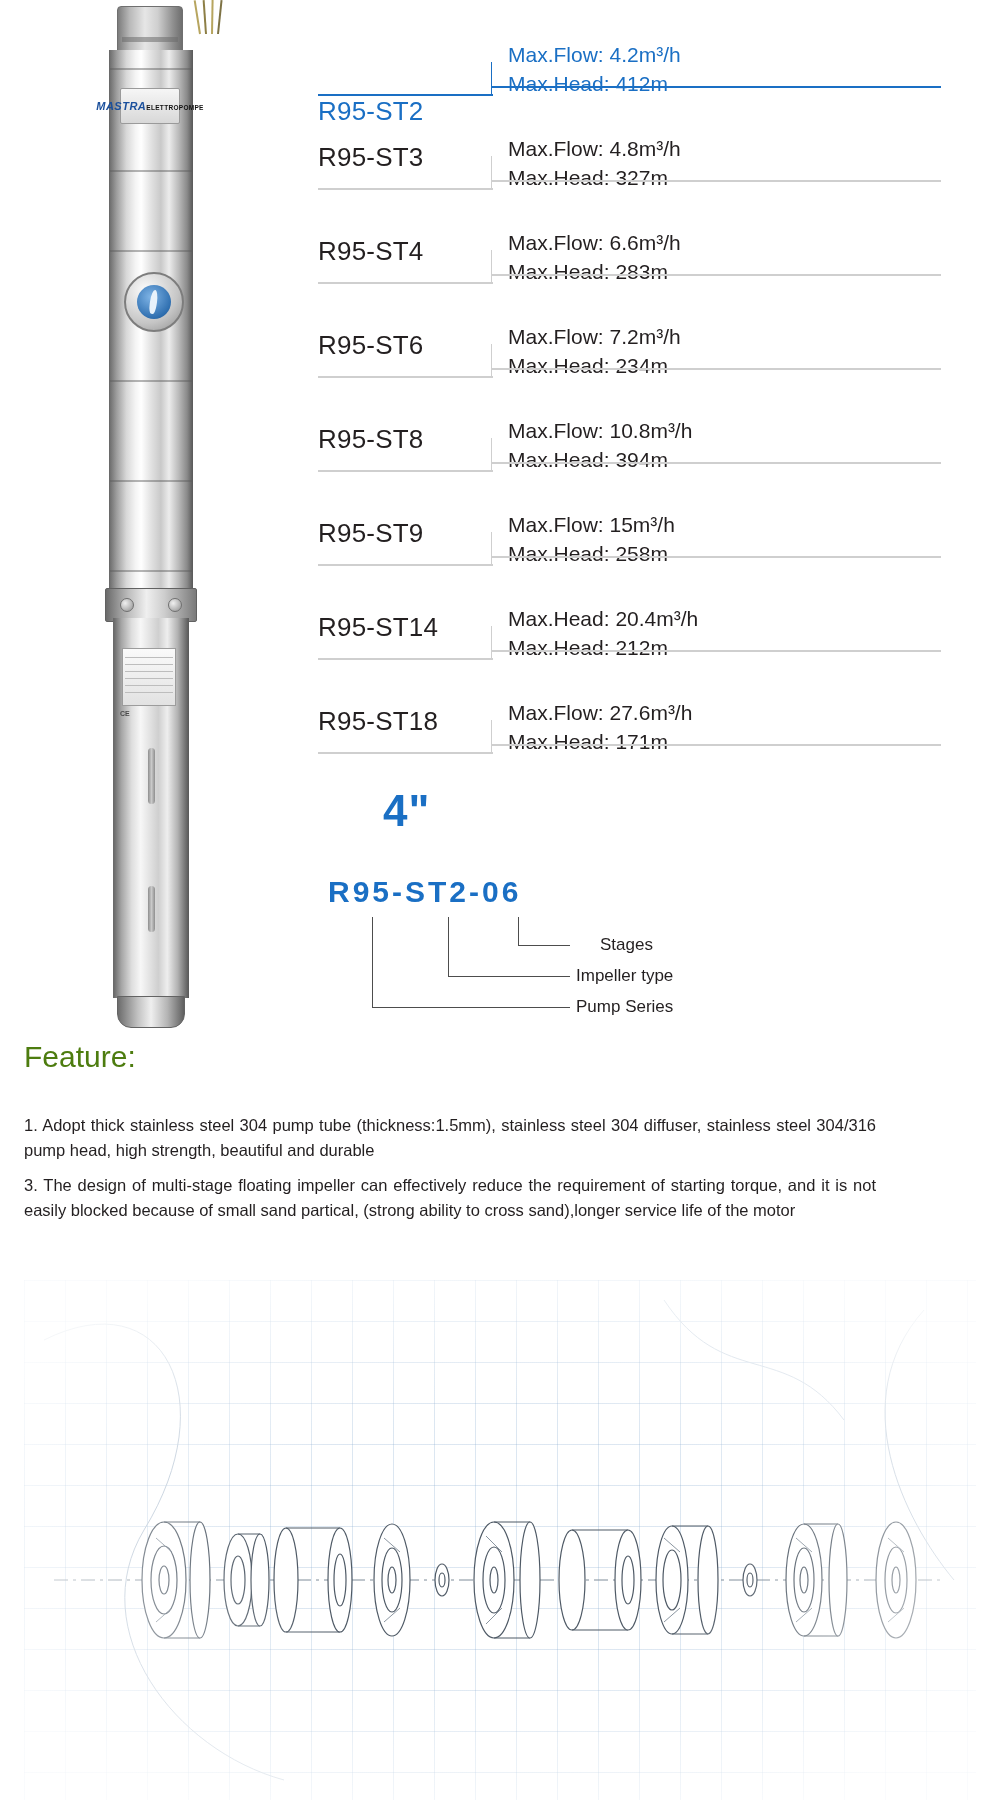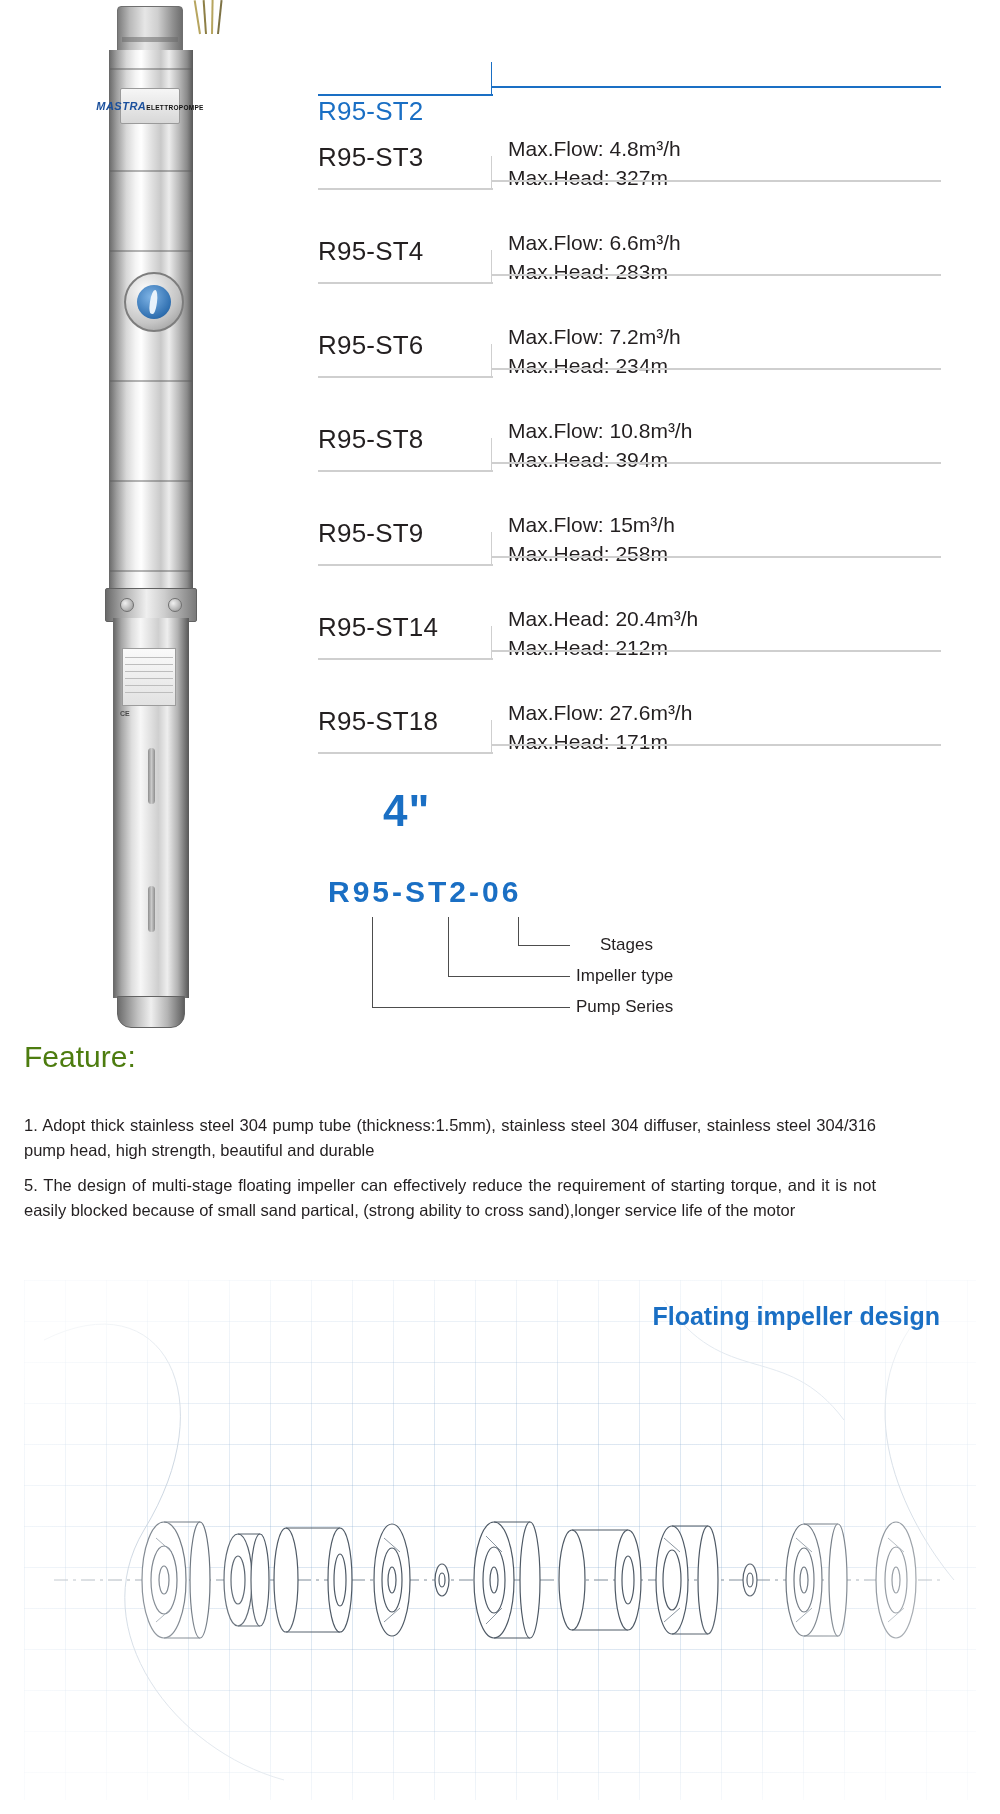--- a/index.html
+++ b/index.html
@@ -234,20 +234,24 @@
       <div class="motor-slot" style="top:268px;height:46px;"></div>
     </div>
 
     <div class="pump-bottom"></div>
   </div>
 
   <div class="spec-list">
 
     <div class="spec-row first">
       <div class="spec-model">R95-ST2</div>
+      <div class="spec-vals">
+        <div>Max.Flow: 4.2m³/h</div>
+        <div>Max.Head: 412m</div>
+      </div>
       <div class="spec-underline"></div>
       <div class="spec-underline2"></div>
       <div class="spec-underline3"></div>
     </div>
 
     <div class="spec-row">
       <div class="spec-model">R95-ST3</div>
       <div class="spec-vals">
         <div>Max.Flow: 4.8m³/h</div>
         <div>Max.Head: 327m</div>
@@ -338,21 +342,21 @@
     <div class="leader h" style="left:130px;top:101px;width:122px;"></div>
     <div class="leader-label" style="left:258px;top:91px;">Impeller type</div>
 
     <div class="leader v" style="left:54px;top:42px;height:90px;"></div>
     <div class="leader h" style="left:54px;top:132px;width:198px;"></div>
     <div class="leader-label" style="left:258px;top:122px;">Pump Series</div>
   </div>
 
   <div class="feature-title">Feature:</div>
   <div class="feature-p p1">1. Adopt thick stainless steel 304 pump tube (thickness:1.5mm),  stainless steel 304 diffuser,  stainless steel 304/316 pump head, high strength, beautiful and durable</div>
-  <div class="feature-p p2">5. The design of multi-stage floating impeller can effectively reduce the requirement of starting torque,  and it is not easily blocked because of small sand partical, (strong ability to cross sand),longer service life of the motor</div>
+  <div class="feature-p p2">3. The design of multi-stage floating impeller can effectively reduce the requirement of starting torque,  and it is not easily blocked because of small sand partical, (strong ability to cross sand),longer service life of the motor</div>
 
   <div class="blueprint">
 
     <svg class="bp-svg" width="952" height="520" viewBox="0 0 952 520">
       <g stroke="#9aa7b5" fill="none" stroke-width="1">
 
         <path d="M20,60 C140,0 200,120 120,250 C60,350 150,470 260,500" stroke="#b9c7d6"></path>
         <path d="M900,30 C820,120 880,240 930,300" stroke="#b9c7d6"></path>
         <path d="M640,20 C700,110 760,60 820,140" stroke="#cdd8e4"></path>
       </g>
@@ -426,16 +430,15 @@
         <line x1="640" y1="258" x2="656" y2="272"></line>
         <line x1="640" y1="342" x2="656" y2="328"></line>
         <line x1="772" y1="258" x2="788" y2="272"></line>
         <line x1="772" y1="342" x2="788" y2="328"></line>
         <line x1="864" y1="258" x2="880" y2="272"></line>
         <line x1="864" y1="342" x2="880" y2="328"></line>
       </g>
     </svg>
 
     <div class="bp-fade"></div>
-    <div class="bp-title">Floating impeller design</div>
   </div>
 
 </div>
 
 </body></html>

